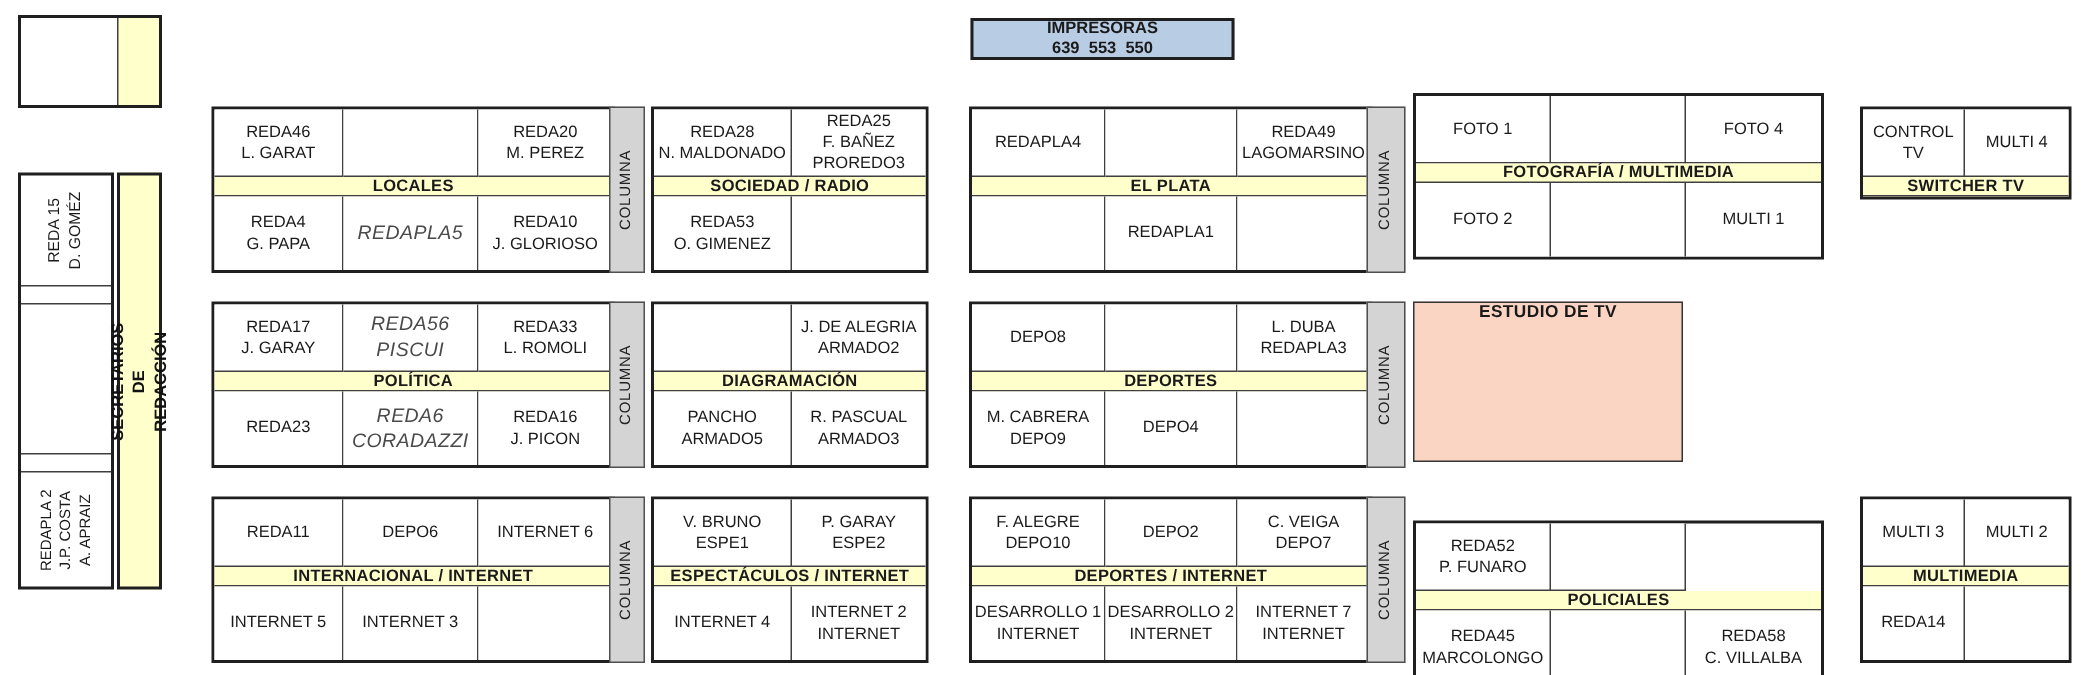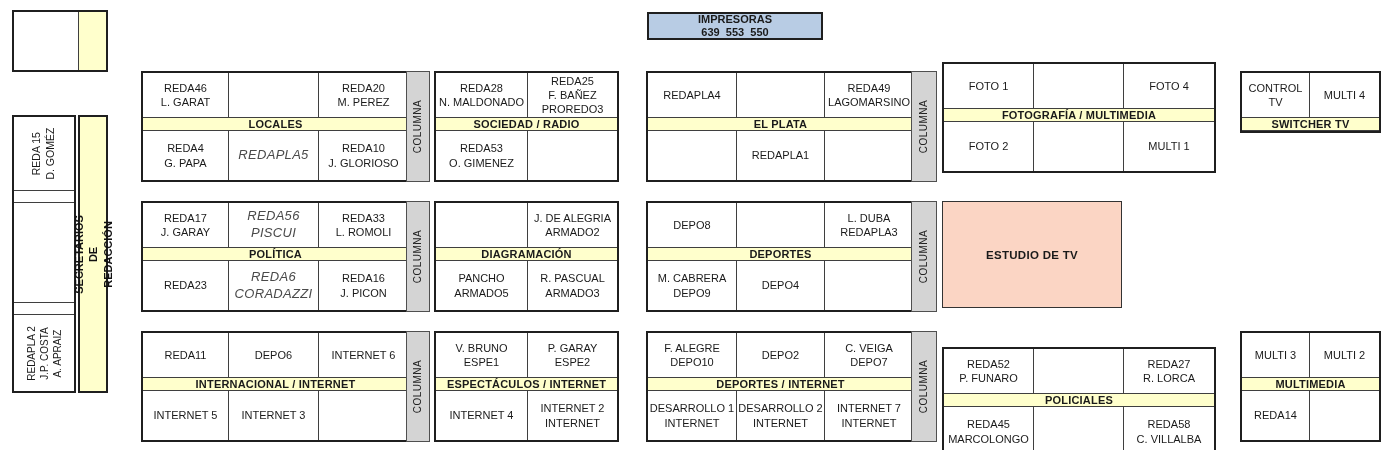--- a/index.html
+++ b/index.html
@@ -65,21 +65,21 @@
     position: absolute; left: 647px; top: 12px; width: 176px; height: 28px;
     background: var(--blue, #b8cce4); border: 2px solid #1f1f1f;
     display: flex; flex-direction: column; align-items: center; justify-content: center;
     font-weight: bold; font-size: 11px; line-height: 1.2; white-space: pre;
   }
 
   
   .estudio {
     position: absolute; left: 942px; top: 201px; width: 180px; height: 107px;
     background: var(--pink, #fbd5c4); border: 1px solid #333;
-    display: flex; align-items: center; justify-content: center;
+    display: flex; align-items: flex-start; justify-content: center;
     font-weight: bold; font-size: 11.5px; letter-spacing: .3px;
   }
 </style>
 </head>
 <body>
 
 <div id="canvas">
 
   <div class="corner">
     <div class="white-part"></div>
@@ -226,22 +226,20 @@
 INTERNET</div>
       <div class="bcell botrow">DESARROLLO 2
 INTERNET</div>
       <div class="bcell botrow lastcol">INTERNET 7
 INTERNET</div>
     </div>
     <div class="block" style="left: 942px; top: 347px; grid-template-columns: 90px 90px 90px; grid-template-rows: 45px 13px 49px;">
       <div class="bcell">REDA52
 P. FUNARO</div>
       <div class="bcell"></div>
-      <div class="bcell lastcol">REDA27
-R. LORCA</div>
       <div class="band">POLICIALES</div>
       <div class="bcell botrow">REDA45
 MARCOLONGO</div>
       <div class="bcell botrow"></div>
       <div class="bcell botrow lastcol">REDA58
 C. VILLALBA</div>
     </div>
     <div class="block" style="left: 1240px; top: 331px; grid-template-columns: 68px 69px; grid-template-rows: 45px 13px 49px;">
       <div class="bcell">MULTI 3</div>
       <div class="bcell lastcol">MULTI 2</div>

